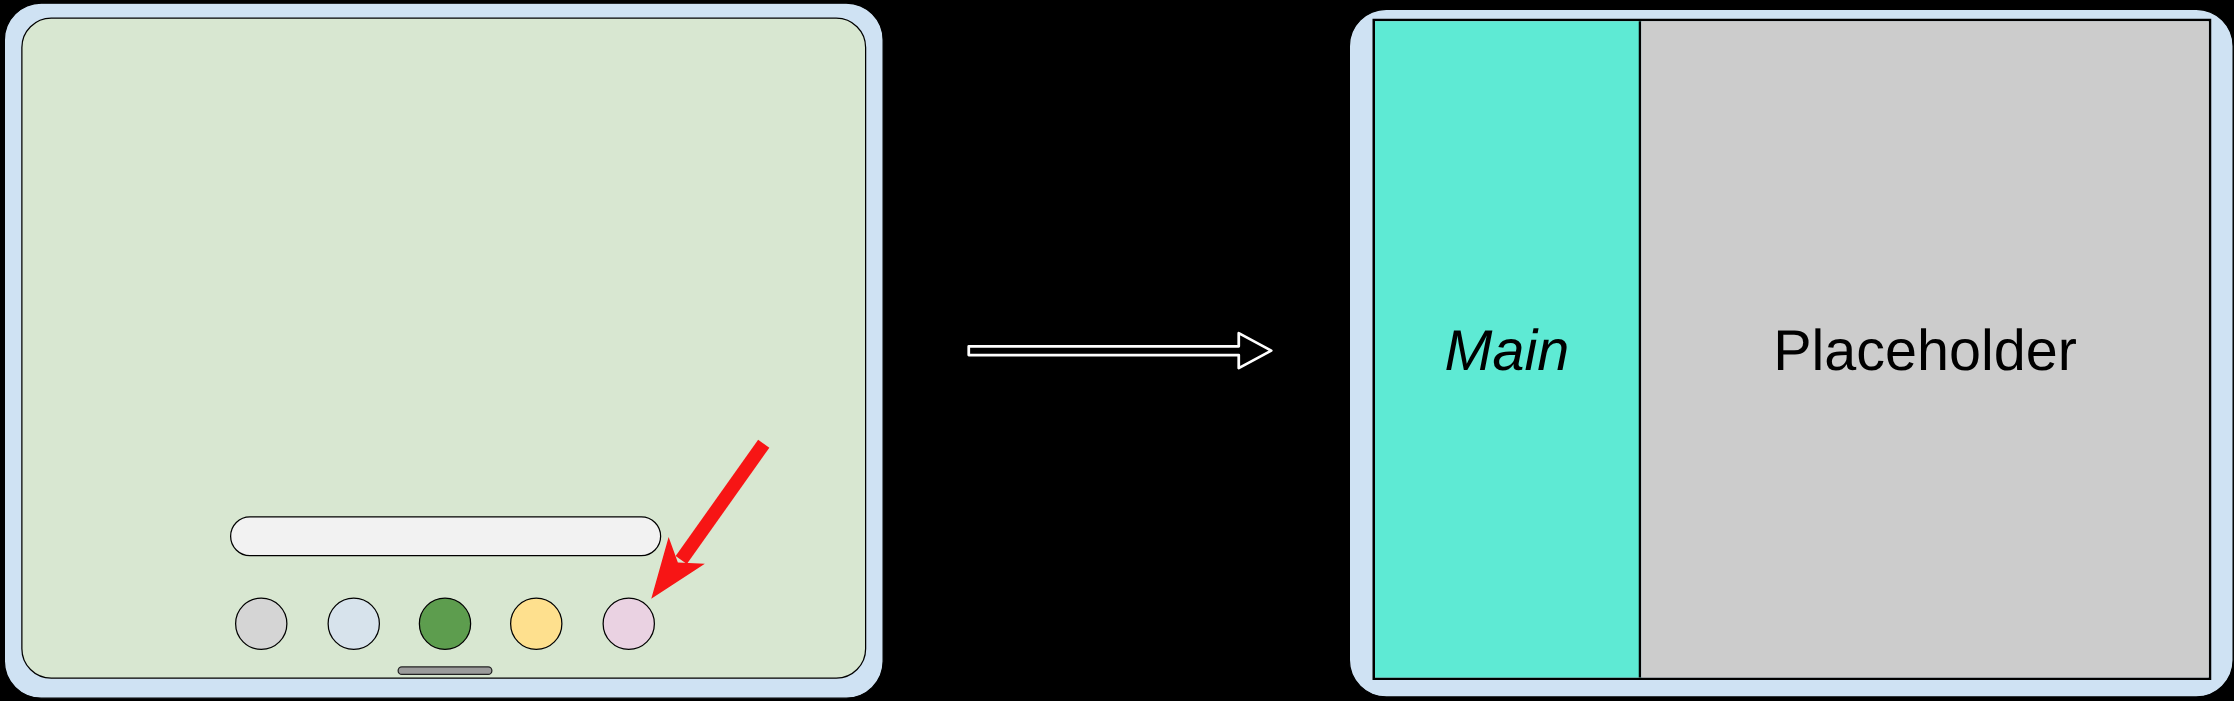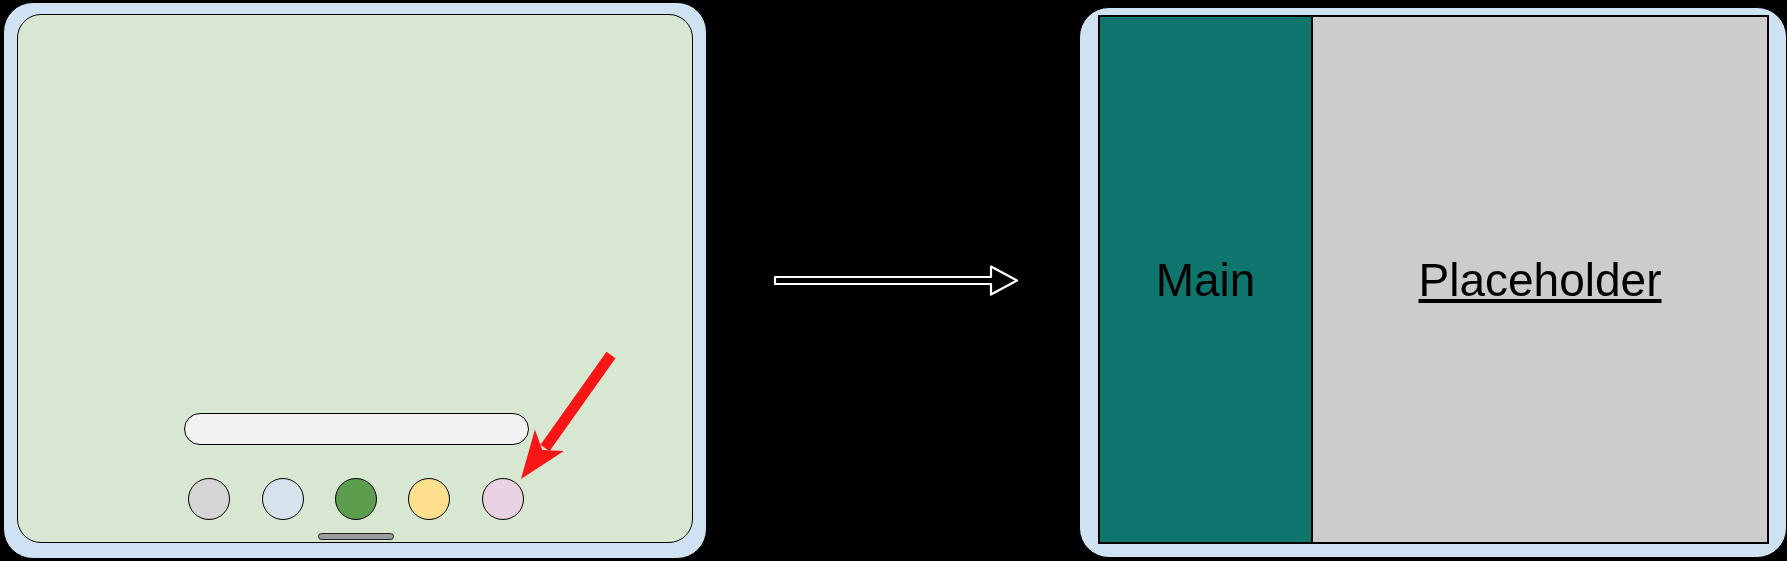--- a/index.html
+++ b/index.html
@@ -57,21 +57,21 @@
     left: 18px; top: 7px; width: 671px; height: 529px;
     border: 2px solid #000;
     display: flex;
   }
   .pane {
     display: flex; align-items: center; justify-content: center;
     font-size: 46px; color: #000;
     overflow: hidden;
   }
   .pane-main  { width: 213px; border-right: 2px solid #000; }
-  .pane-detail { flex: 1; text-decoration: underline; }
+  .pane-detail { flex: 1; }
 
   
   .arrows {
     position: absolute; left: 0; top: 0;
     width: 1787px; height: 561px;
     pointer-events: none;
   }
 </style>
 </head>
 <body style="background: rgb(0, 0, 0);">
@@ -83,21 +83,21 @@
     <div class="dock-icon i1" style="background: rgb(215, 227, 236);"></div>
     <div class="dock-icon i2" style="background: rgb(93, 157, 78);"></div>
     <div class="dock-icon i3" style="background: rgb(254, 224, 142);"></div>
     <div class="dock-icon i4" style="background: rgb(234, 210, 226);"></div>
     <div class="home-indicator" style="background: rgb(155, 155, 155);"></div>
   </div>
 </div>
 
 <div class="device device-right" style="background: rgb(207, 226, 243);">
   <div class="split">
-    <div class="pane pane-main" style="background: #0f766e;">
+    <div class="pane pane-main" style="background: #5eead4; font-style: italic;">
       <span>Main</span>
     </div>
     <div class="pane pane-detail" style="background: rgb(204, 204, 204);">
       <span>Placeholder</span>
     </div>
   </div>
 </div>
 
 <svg class="arrows" viewBox="0 0 1787 561" xmlns="http://www.w3.org/2000/svg">
 

